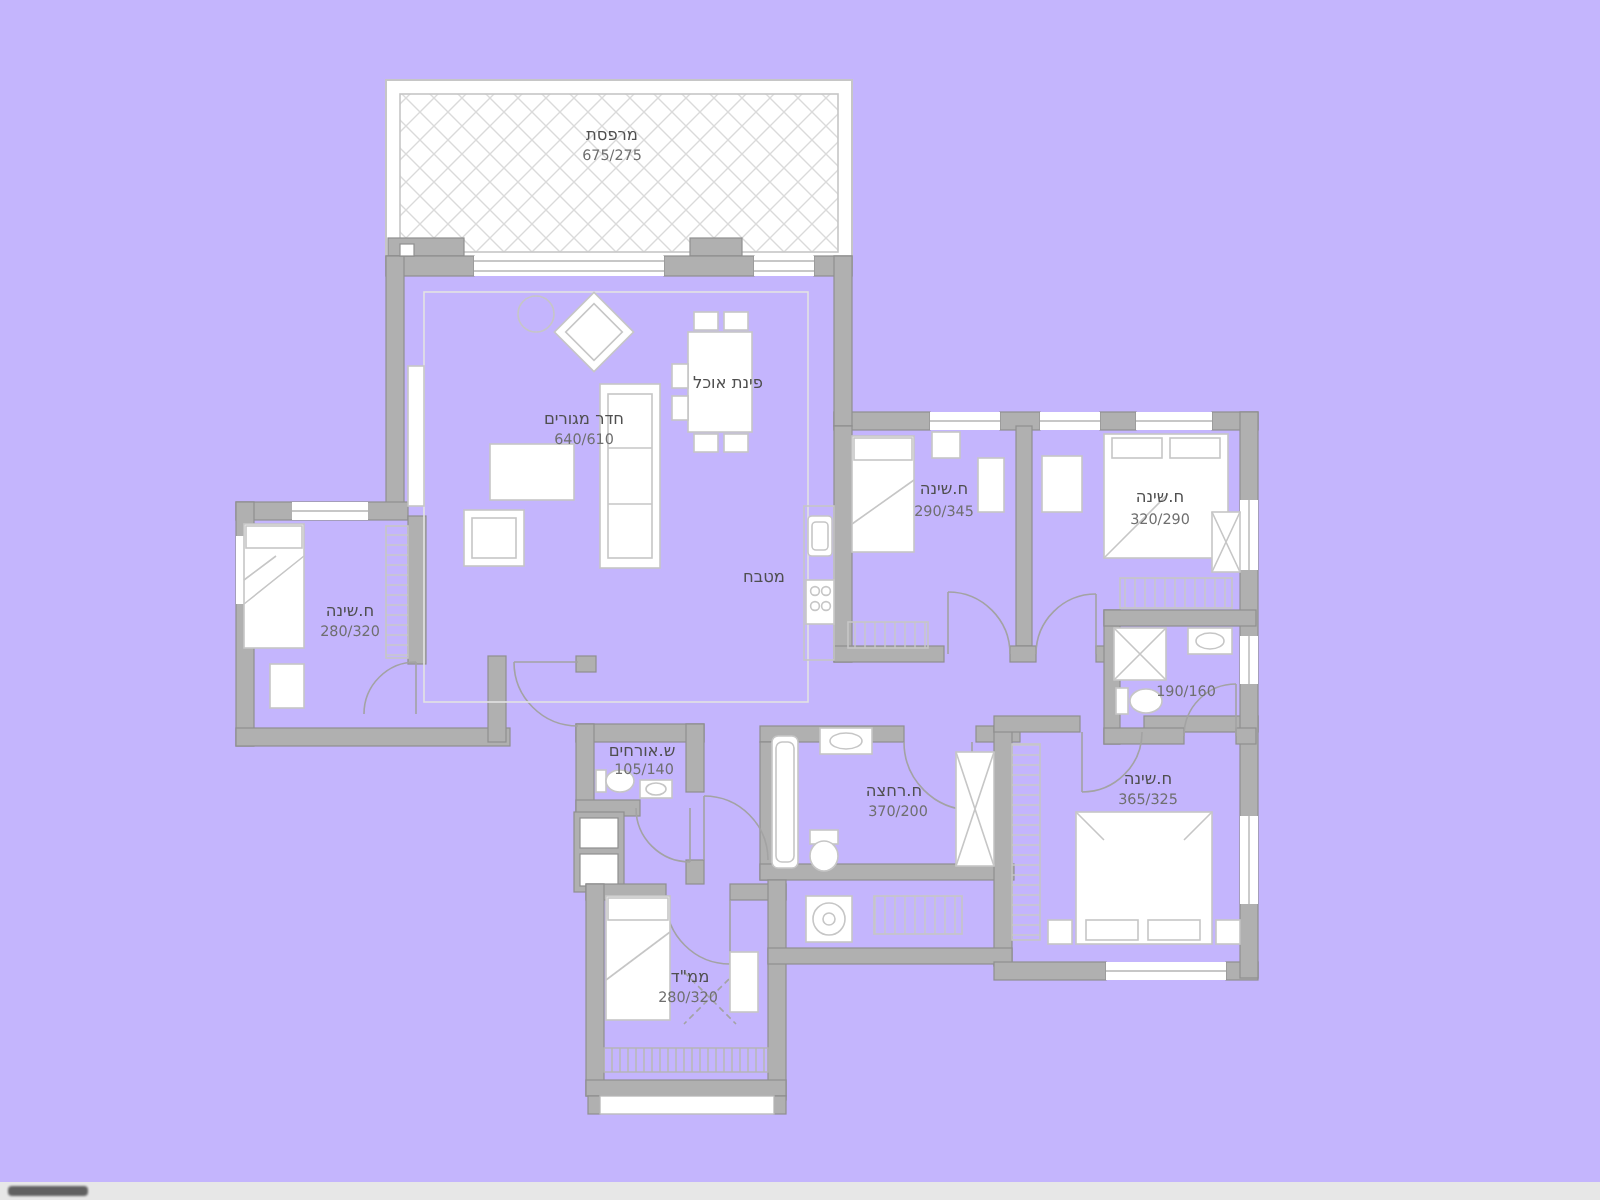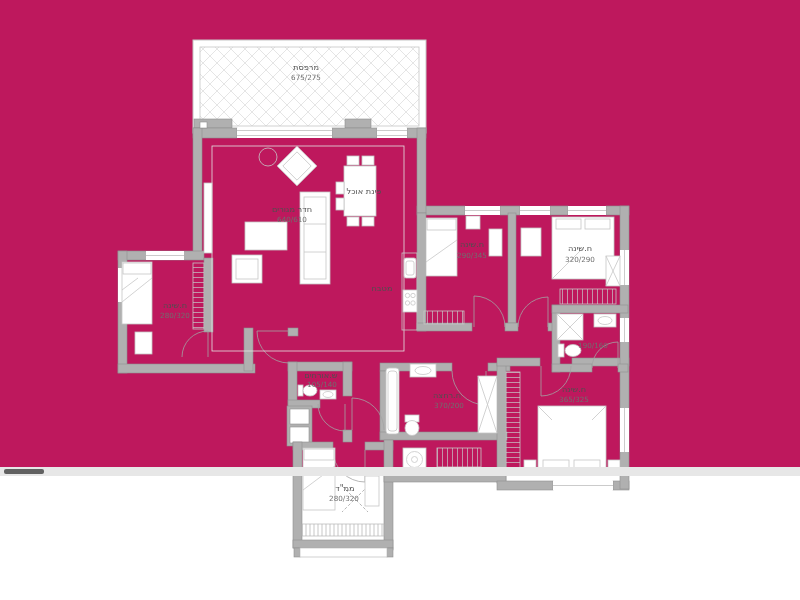--- a/index.html
+++ b/index.html
@@ -1,16 +1,16 @@
 <!DOCTYPE html>
 <html><head>
 <meta charset="utf-8">
 <style>
   html,body{margin:0;padding:0;background:#ffffff;width:800px;height:600px;overflow:hidden;}
-  .canvas{position:relative;width:800px;height:476px;background:#be185d;font-family:"DejaVu Sans",sans-serif;}
+  .canvas{position:relative;width:800px;height:600px;background:#c4b5fd;font-family:"DejaVu Sans",sans-serif;}
   svg{position:absolute;left:0;top:0;}
   .room-name{font-family:"DejaVu Sans",sans-serif;font-size:8.2px;fill:#4f4f4f;text-anchor:middle;}
   .room-dims{font-family:"DejaVu Sans",sans-serif;font-size:7.2px;fill:#6f6f6f;text-anchor:middle;}
   .footer-bar{position:absolute;left:0;bottom:0;width:800px;height:9px;background:#e7e7e7;}
   .footer-smudge{position:absolute;left:4px;top:2px;width:40px;height:5px;background:#4a4a4a;border-radius:2px;filter:blur(0.6px);opacity:.85;}
 </style>
 </head>
 <body>
 
 <div class="canvas">

